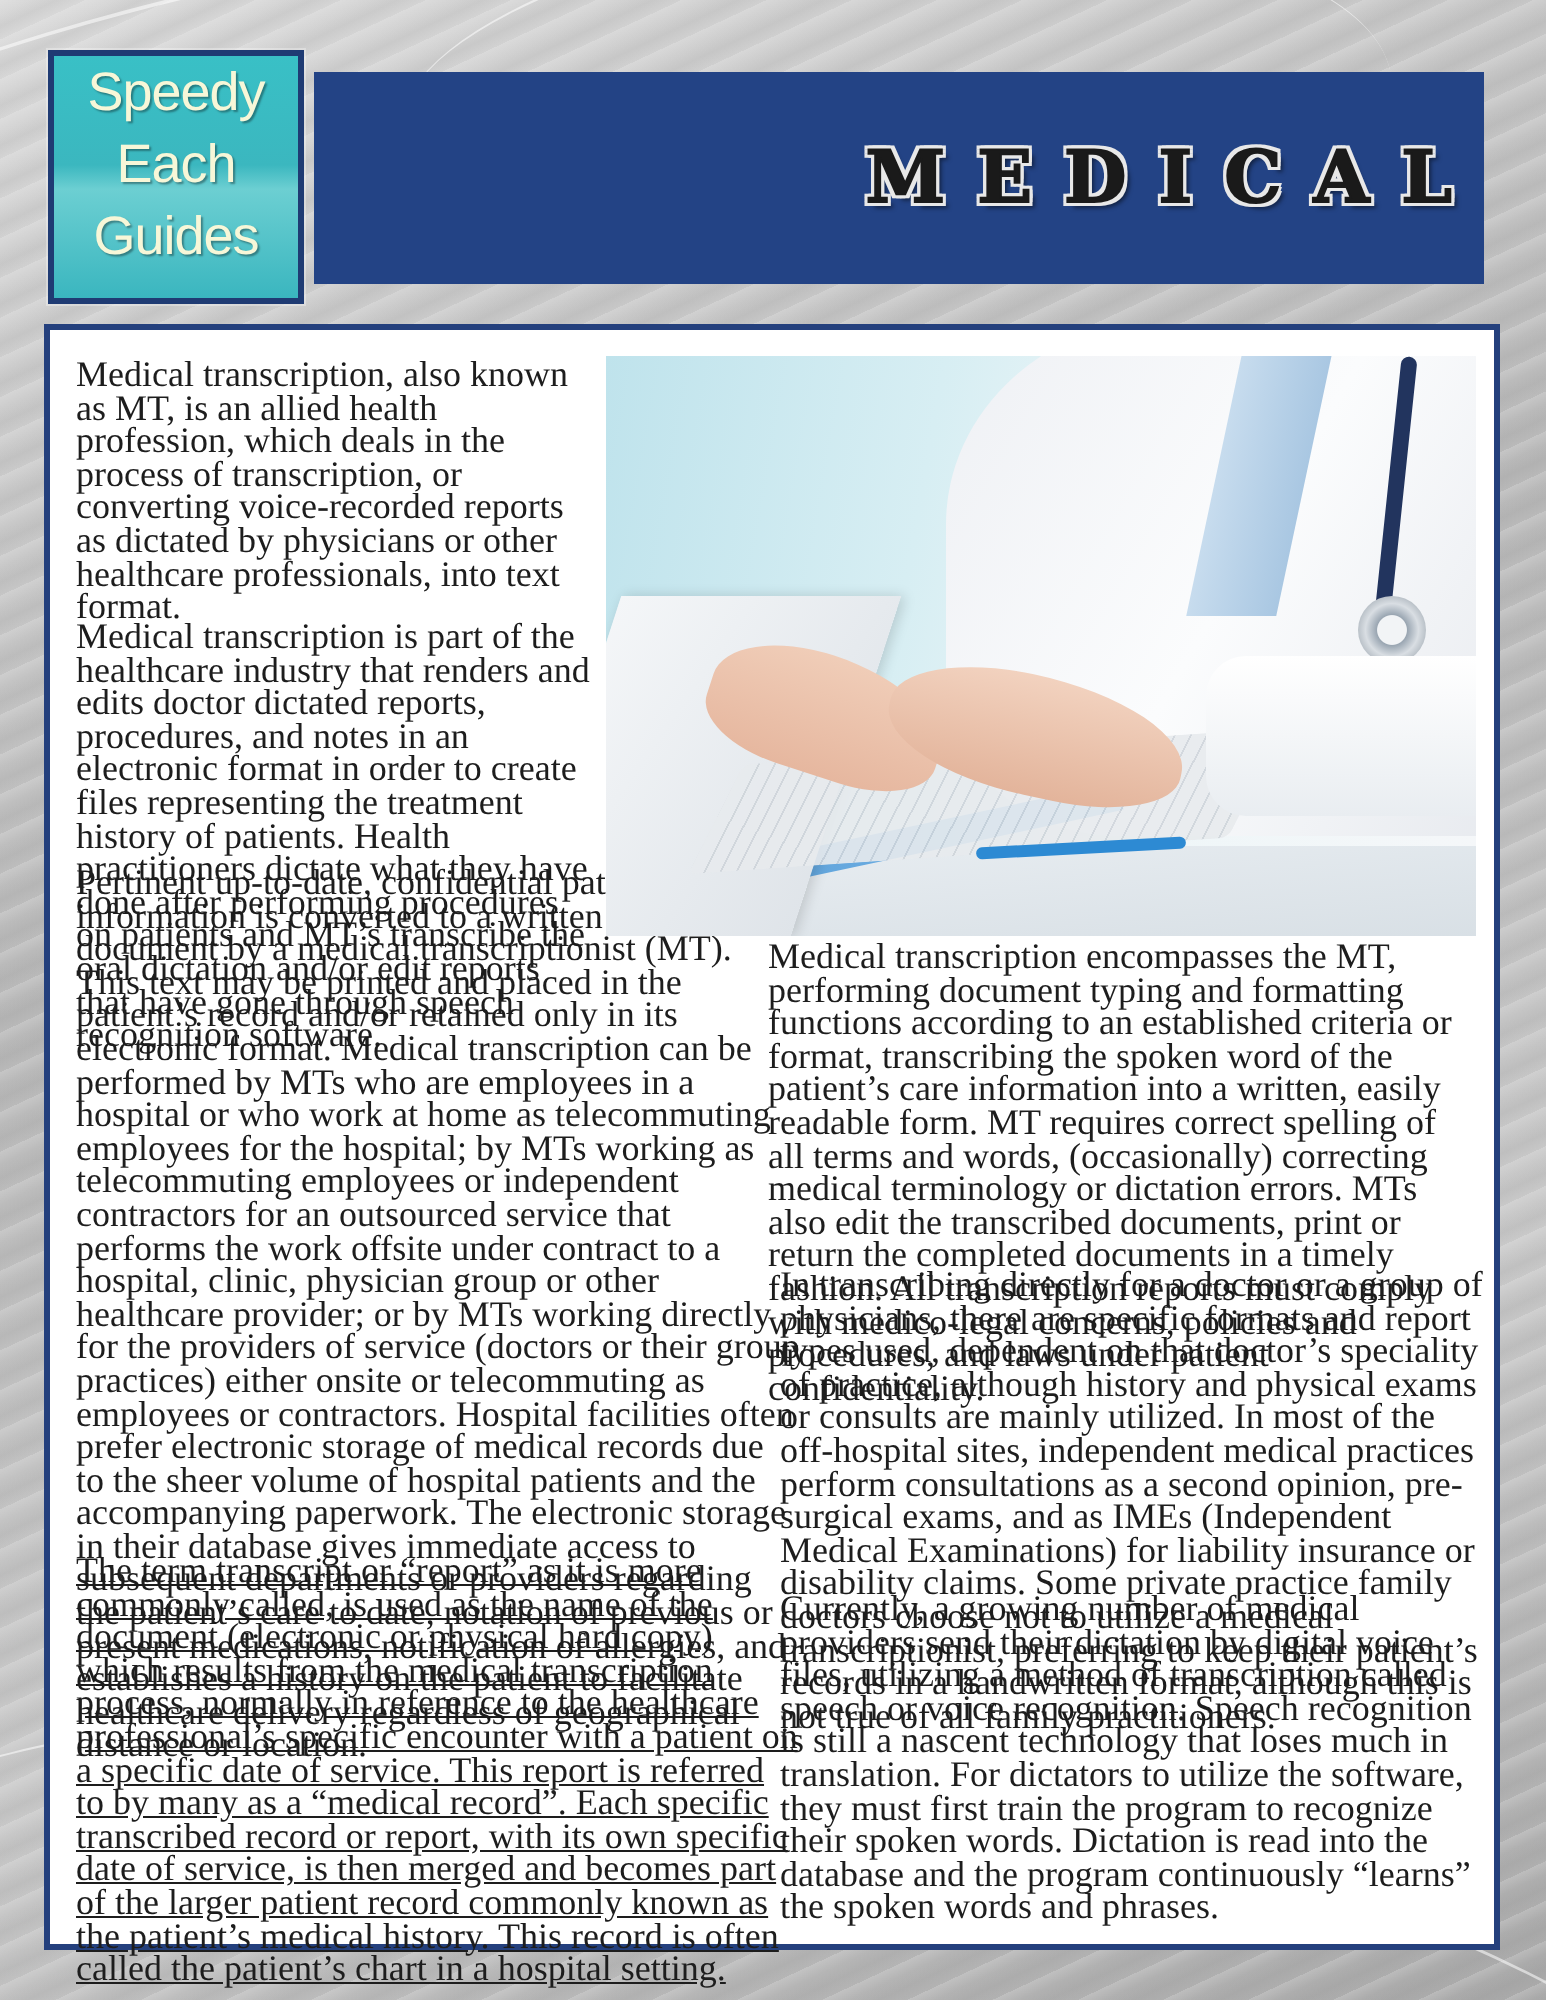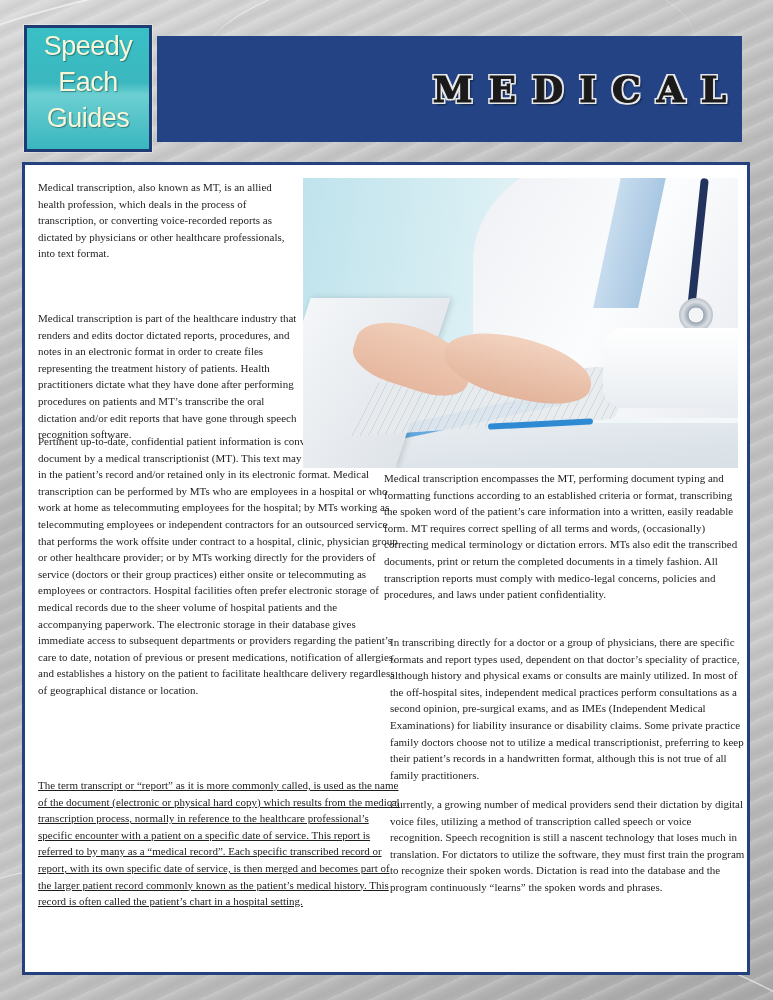--- a/index.html
+++ b/index.html
@@ -48,21 +48,21 @@
       padding-left: 16px;
     }
     
     .panel {
       position: absolute; left: 22px; top: 162px; width: 722px; height: 807px;
       background: #ffffff;
       border: 3px solid #24407d;
     }
     .text {
       font-family: "Liberation Serif", "DejaVu Serif", serif;
-      font-size: 11px; line-height: 16.6px; color: #1d1d1d;
+      font-size: 18px; line-height: 16.6px; color: #1d1d1d;
       margin: 0;
     }
     .p1 { position: absolute; left: 13px; top: 14px; width: 262px; }
     .p2 { position: absolute; left: 13px; top: 105px; width: 262px; margin-top: 40px; }
     .p3 { position: absolute; left: 13px; top: 268px; width: 362px; }
     .p4 { position: absolute; left: 13px; top: 612px; width: 362px; text-decoration: underline; }
     .r1 { position: absolute; left: 359px; top: 305px; width: 356px; }
     .r2 { position: absolute; left: 365px; top: 469px; width: 356px; }
     .r3 { position: absolute; left: 365px; top: 631px; width: 356px; }
     

